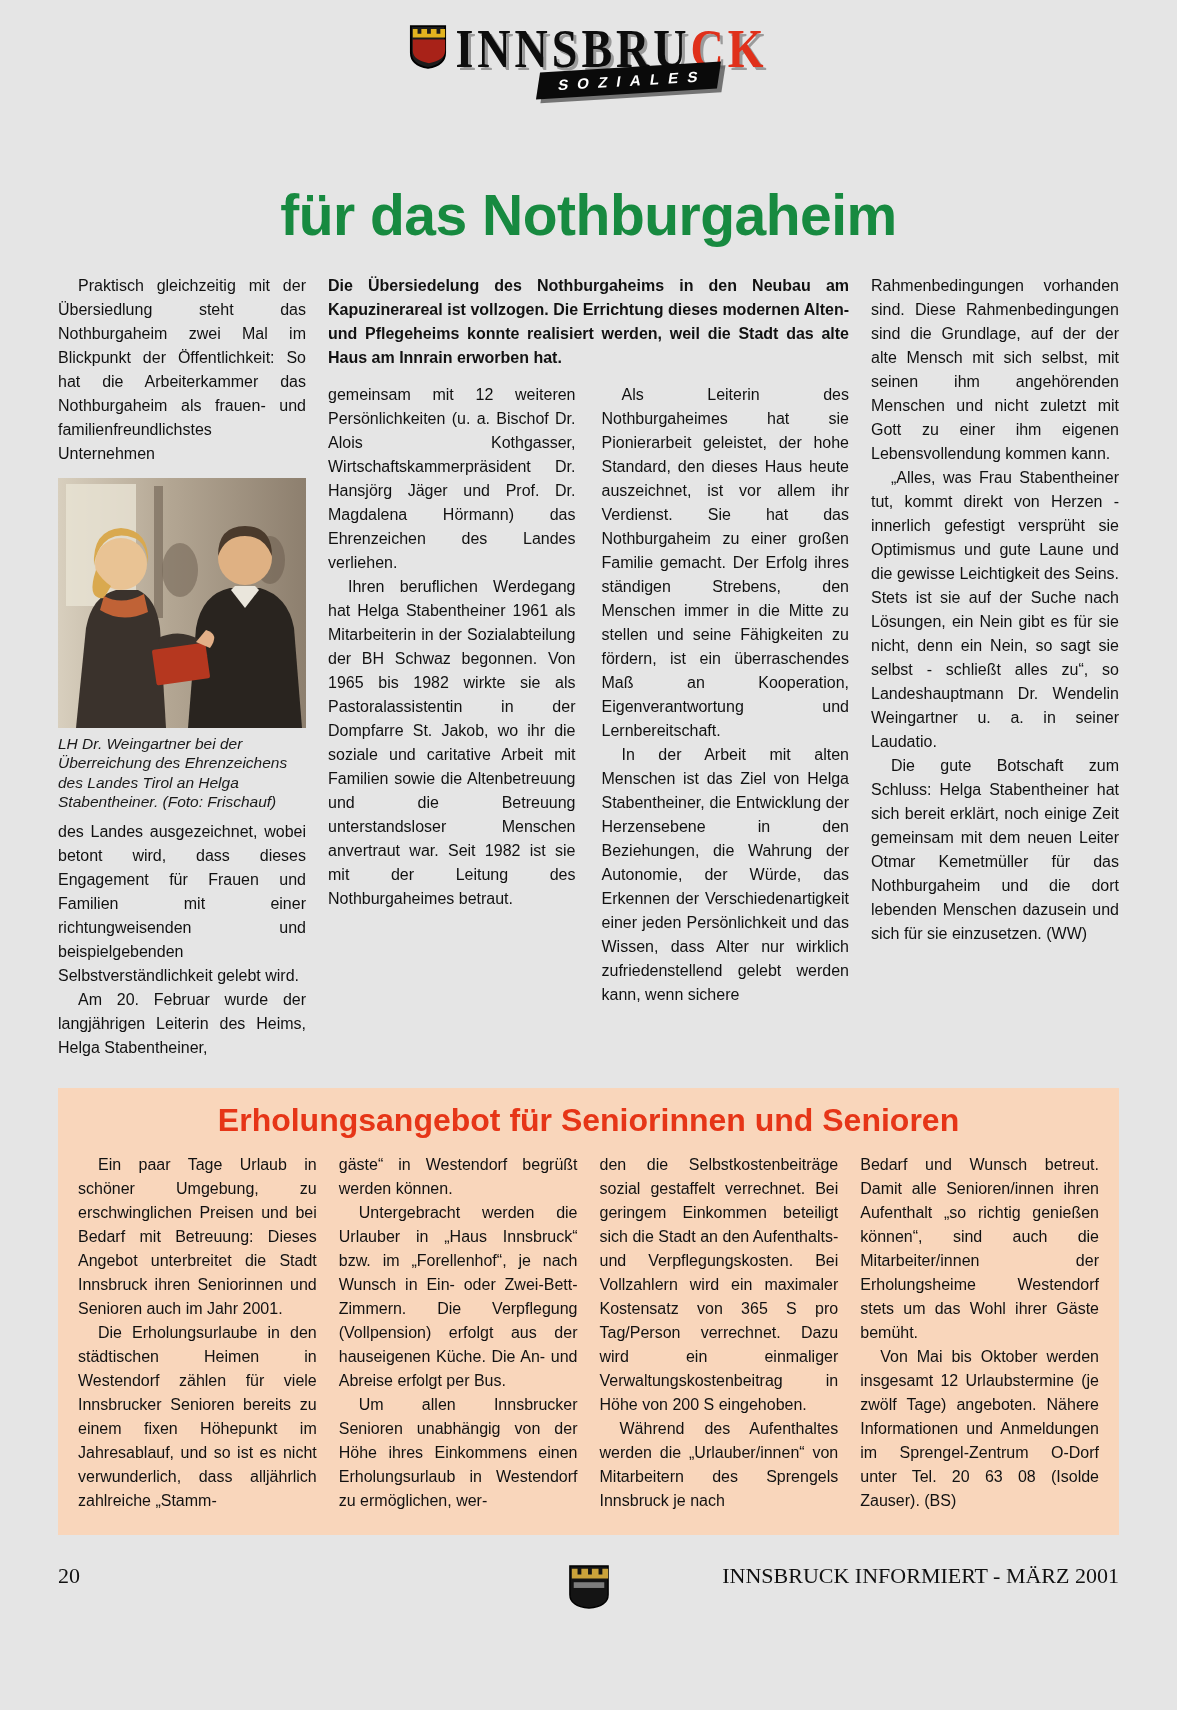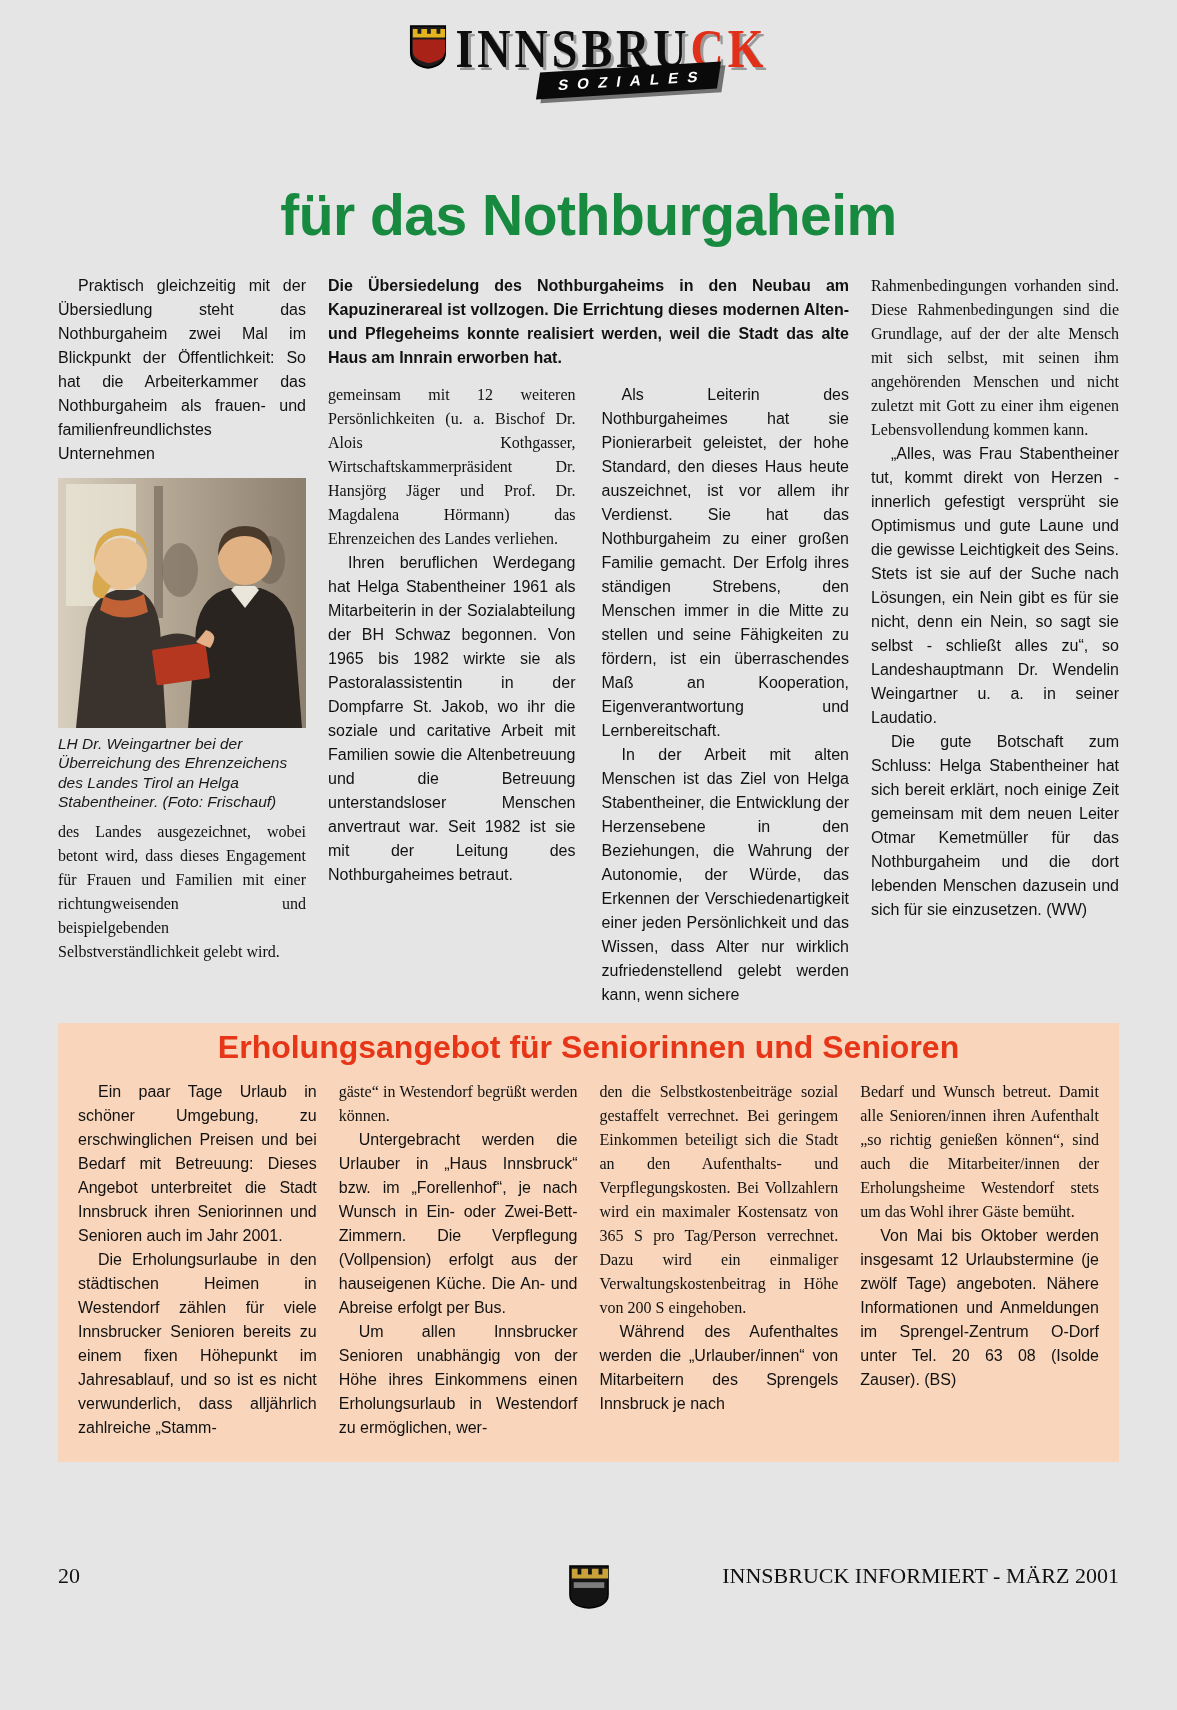--- a/index.html
+++ b/index.html
@@ -23,32 +23,32 @@
 
   
   .main-title { margin-top:22px; text-align:center; color:#178a40; font-weight:bold;
                 font-size:57px; line-height:1.05; letter-spacing:-0.5px;
                 font-family:"Liberation Sans", sans-serif; }
 
   .article-grid { margin-top:28px; display:grid; grid-template-columns:248px 1fr 248px;
                   column-gap:22px; }
   .bodytext p { font-size:16px; line-height:24px; text-align:justify; text-indent:20px;
                 hyphens:auto; -webkit-hyphens:auto; }
-  .bodytext p.cont { text-indent:0;font-family:Liberation Serif, serif; }
+  .bodytext p.cont { text-indent:0; }
   .lead { font-weight:bold; font-size:18.5px; line-height:25px; text-indent:0 !important;
           text-align:justify; margin-bottom:13px; hyphens:auto; }
   .mid-cols { display:grid; grid-template-columns:1fr 1fr; column-gap:26px; }
 
   .photo { display:block; width:100%; height:250px; margin:12px 0 6px; }
   .photo svg { display:block; width:100%; height:100%; }
   .caption { font-style:italic; font-size:15.5px; line-height:19.5px; text-align:left;
              margin-bottom:8px; color:#1a1a1a; }
 
   
-  .seniors { margin-top:16px; background:#f9d6bb; padding:6px 20px 22px; }
+  .seniors { margin-top:28px; background:#f9d6bb; padding:14px 20px 22px; }
   .seniors-title { text-align:center; color:#e63517; font-weight:bold; font-size:32px;
                    margin-bottom:14px; }
   .seniors-grid { display:grid; grid-template-columns:repeat(4, 1fr); column-gap:22px; }
 
   
   .footer { position:absolute; left:58px; right:58px; bottom:95px; height:52px;
             display:flex; align-items:flex-start; justify-content:space-between;
             font-family:"Liberation Serif", serif; font-size:22px; color:#111; }
   .footer-crest { position:absolute; left:50%; transform:translateX(-50%); }
 </style>
@@ -105,20 +105,21 @@
           <circle cx="187" cy="80" r="27" fill="#dfb183"></circle>
           <path d="M160 78 Q160 48 187 48 Q214 48 214 78 Q206 58 187 58 Q167 58 160 78 Z" fill="#4a3a2c"></path>
           <path d="M173 112 L187 130 L201 112 L197 108 L177 108 Z" fill="#eae6dc"></path>
           <path d="M100 160 Q122 150 142 162 L150 178 Q120 168 104 178 Z" fill="#3a322c"></path>
           <rect x="96" y="168" width="54" height="36" rx="2" fill="#b5371f" transform="rotate(-8 123 186)"></rect>
           <path d="M148 152 Q162 156 152 170 L138 164 Z" fill="#e3b088"></path>
         </svg>
       </figure>
       <div class="caption">LH Dr. Weingartner bei der Überreichung des Ehrenzeichens des Landes Tirol an Helga Stabentheiner. (Foto: Frischauf)</div>
       <p class="cont">des Landes ausgezeichnet, wobei betont wird, dass dieses Engagement für Frauen und Familien mit einer richtungweisenden und beispielgebenden Selbstverständlichkeit gelebt wird.</p>
+      <p>Am 20. Februar wurde der langjährigen Leiterin des Heims, Helga Stabentheiner,</p>
     </div>
 
     <div>
       <p class="lead">Die Übersiedelung des Nothburgaheims in den Neubau am Kapuzinerareal ist vollzogen. Die Errichtung dieses modernen Alten- und Pflegeheims konnte realisiert werden, weil die Stadt das alte Haus am Innrain erworben hat.</p>
       <div class="mid-cols">
         <div>
           <p class="cont">gemeinsam mit 12 weiteren Persönlichkeiten (u. a. Bischof Dr. Alois Kothgasser, Wirtschaftskammerpräsident Dr. Hansjörg Jäger und Prof. Dr. Magdalena Hörmann) das Ehrenzeichen des Landes verliehen.</p>
           <p>Ihren beruflichen Werdegang hat Helga Stabentheiner 1961 als Mitarbeiterin in der Sozialabteilung der BH Schwaz begonnen. Von 1965 bis 1982 wirkte sie als Pastoralassistentin in der Dompfarre St. Jakob, wo ihr die soziale und caritative Arbeit mit Familien sowie die Altenbetreuung und die Betreuung unterstandsloser Menschen anvertraut war. Seit 1982 ist sie mit der Leitung des Nothburgaheimes betraut.</p>
         </div>
         <div>

